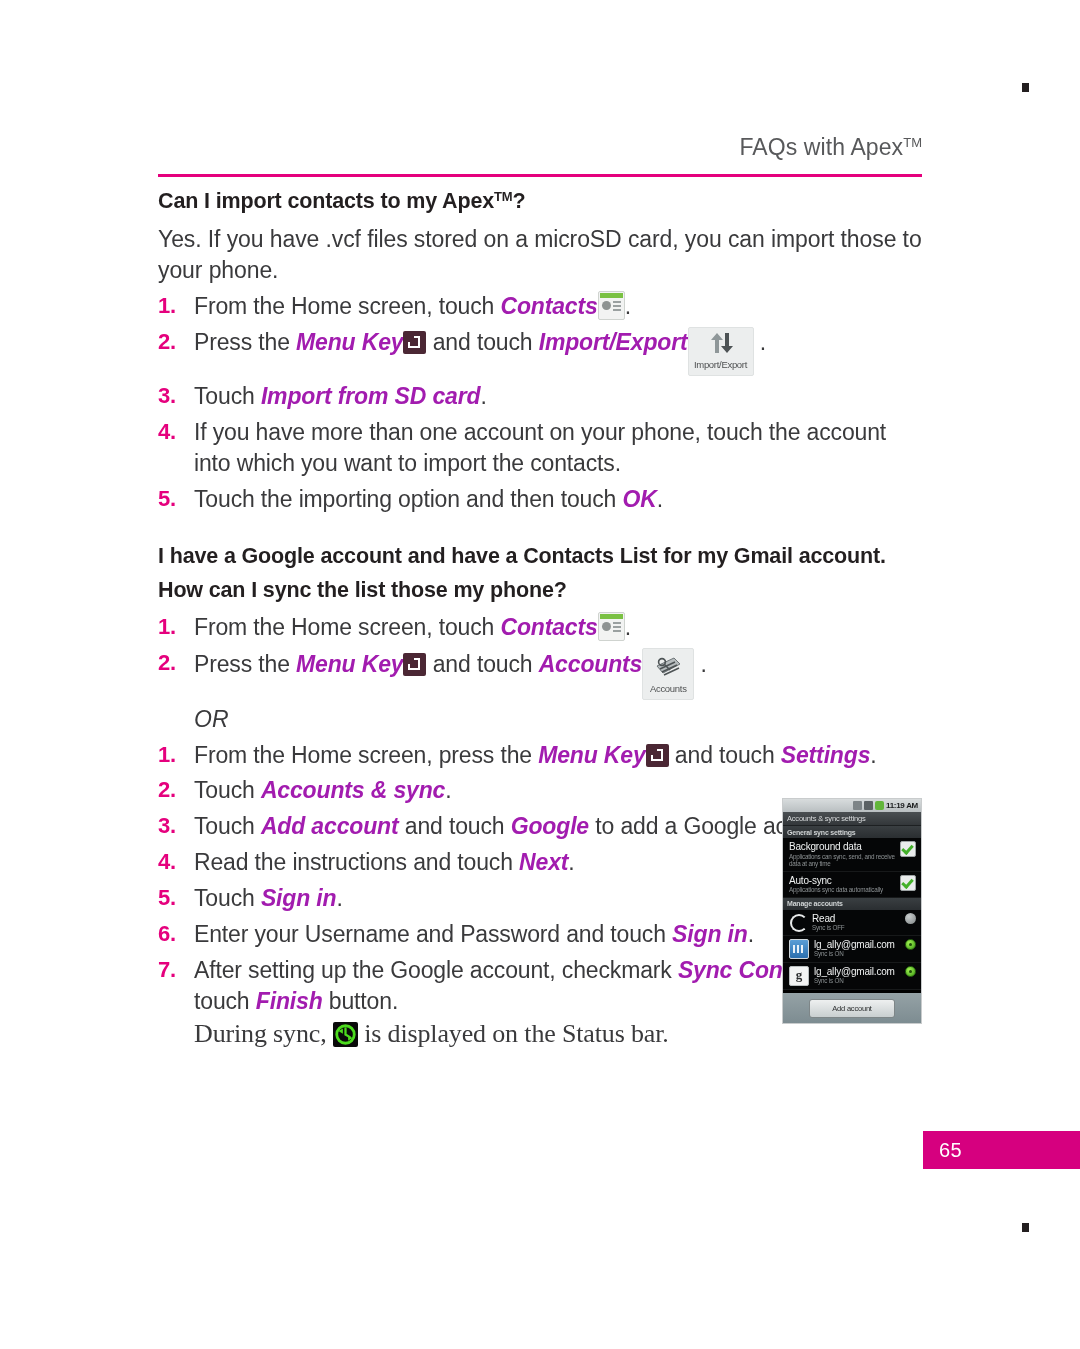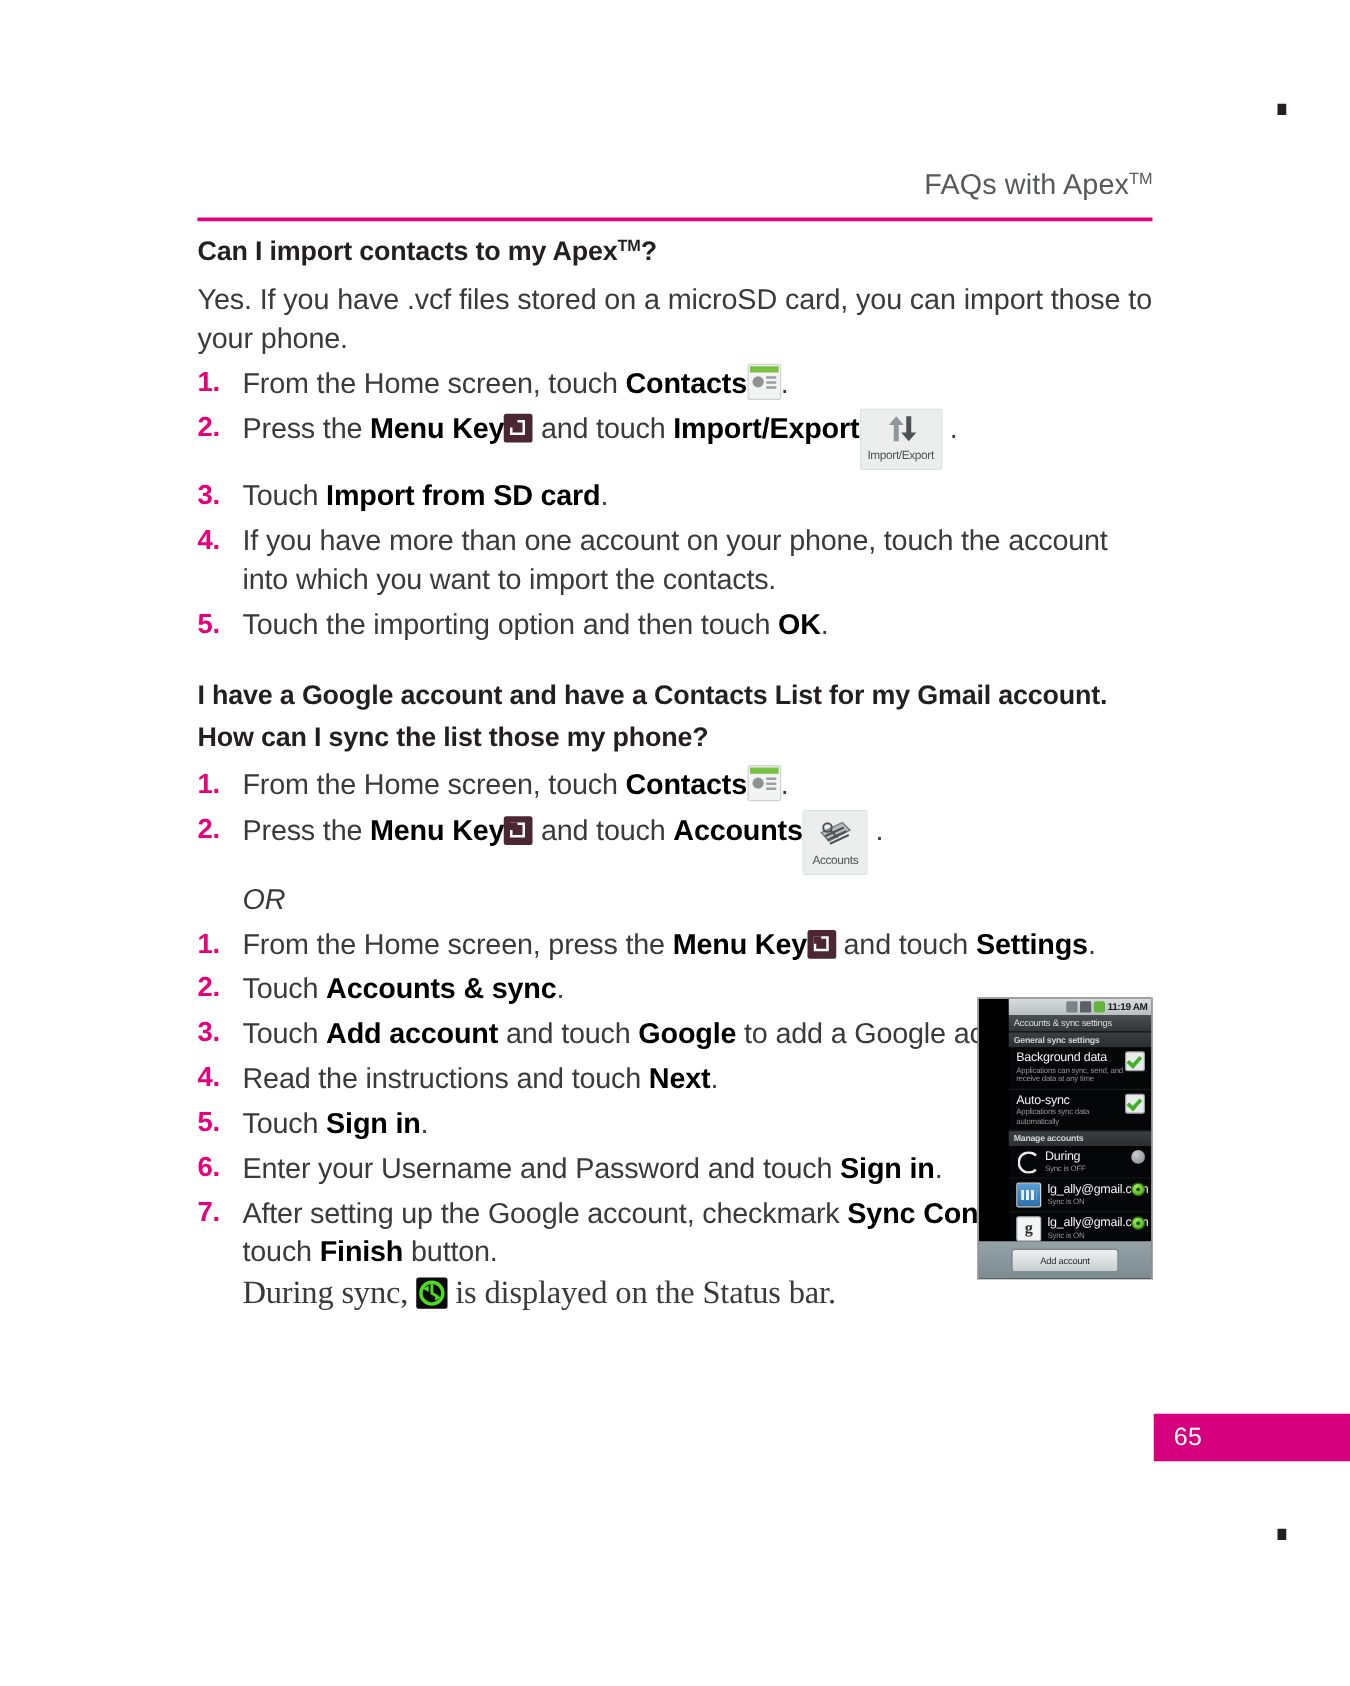--- a/index.html
+++ b/index.html
@@ -107,21 +107,21 @@
     letter-spacing: -0.15px;
   }
   .step .num {
     position: absolute;
     left: 0;
     top: 0;
     color: #e5007d;
     font-weight: bold;
     font-size: 22px;
   }
-  .step b { color: #000000; font-weight: bold; }
+  .step b { color: #a21caf; font-weight: bold; font-style: italic; }
 
   .or-line {
     font-size: 23px;
     line-height: 1.345;
     color: #3a3a3c;
     padding-left: 36px;
     margin-top: 4px;
     font-style: italic;
   }
 
@@ -285,21 +285,20 @@
     position: absolute;
     left: 624px;
     top: 798px;
     width: 140px;
     height: 226px;
     background: #000000;
     border: 1px solid #c9cccd;
     box-sizing: border-box;
     overflow: hidden;
     font-family: "Liberation Sans", sans-serif;
-    padding-left: 24px;
   }
   .ph-statusbar {
     height: 13px;
     background: linear-gradient(#d8dcdd, #b9bfc1);
     display: flex;
     align-items: center;
     justify-content: flex-end;
     padding-right: 3px;
     gap: 2px;
   }
@@ -572,21 +571,21 @@
         <div class="sub">Applications sync data automatically</div>
       </div>
       <div class="ph-check"></div>
     </div>
 
     <div class="ph-section">Manage accounts</div>
 
     <div class="ph-row">
       <div class="ph-acct-icon phone-ring"></div>
       <div class="txt">
-        <div class="title">During</div>
+        <div class="title">Read</div>
         <div class="sub">Sync is OFF</div>
       </div>
       <div class="ph-dot off"></div>
     </div>
 
     <div class="ph-row">
       <div class="ph-acct-icon gtalk"></div>
       <div class="txt">
         <div class="title">lg_ally@gmail.com</div>
         <div class="sub">Sync is ON</div>

